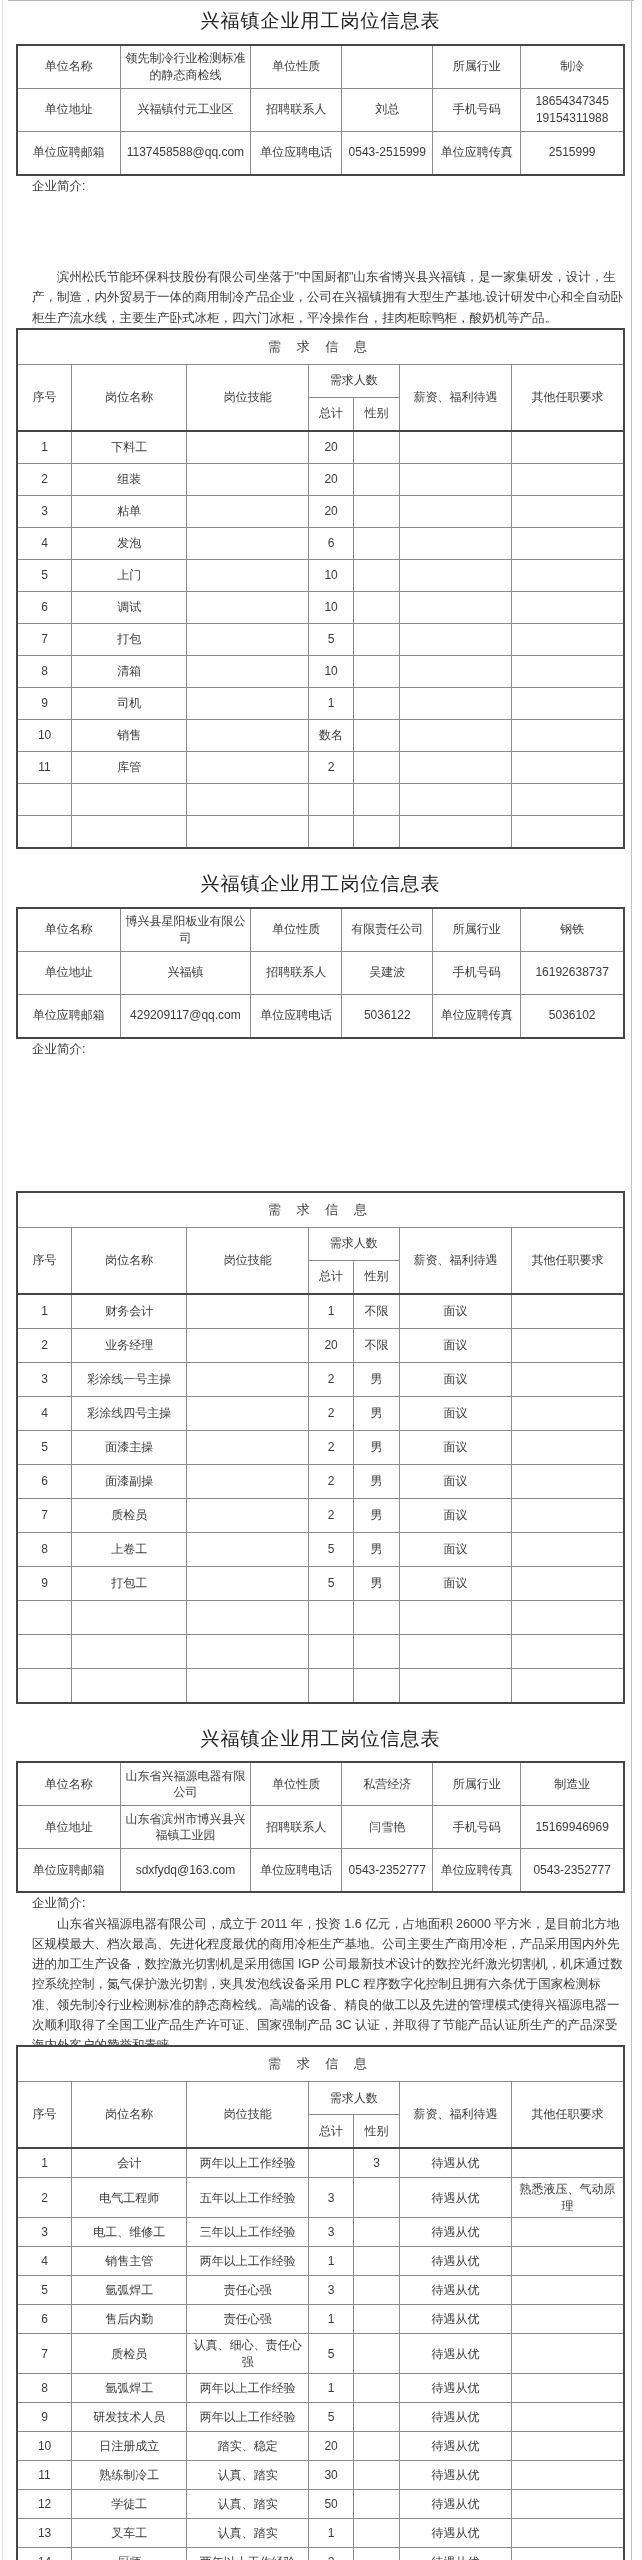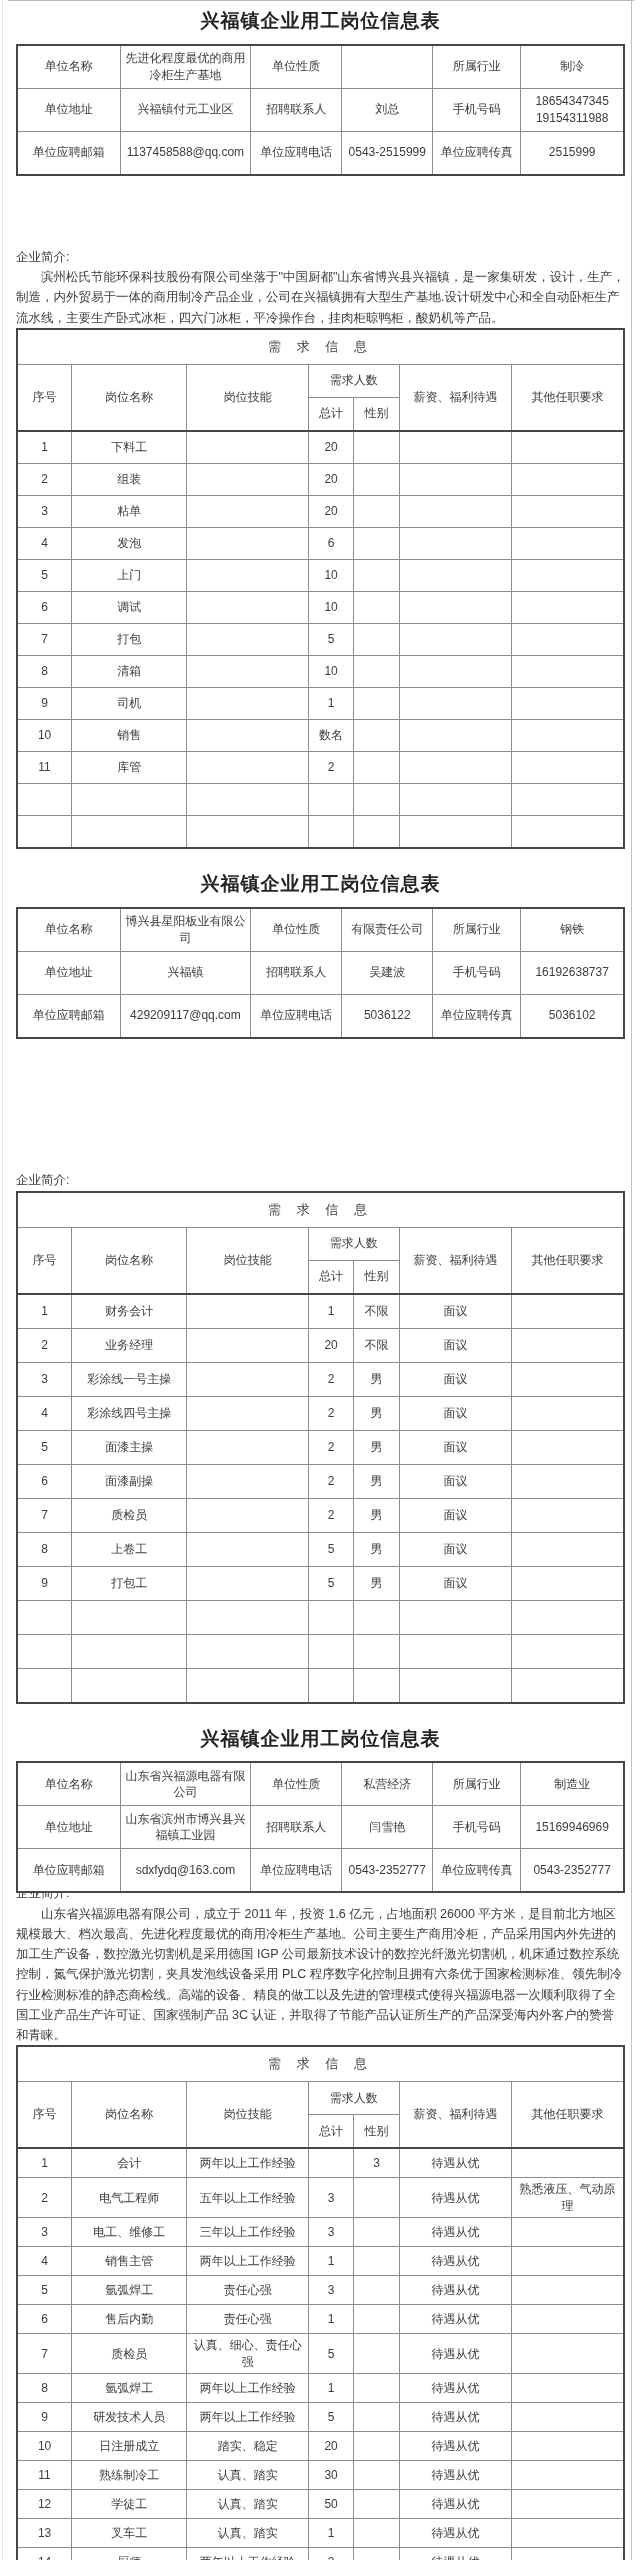--- a/index.html
+++ b/index.html
@@ -10,37 +10,37 @@
     width:642px;height:2560px;overflow:hidden;position:relative;
     background:var(--bg);color:var(--text);
     font-family:"Liberation Sans","DejaVu Sans",sans-serif;
   }
   .edge-top{position:absolute;left:8px;right:8px;top:0;height:1px;background:#b9b9b9}
   .edge-right{position:absolute;top:0;bottom:0;right:10px;width:1px;background:#c2c2c2}
   .edge-left{position:absolute;top:0;bottom:0;left:2px;width:1px;background:#e2e2e2}
 
   .section{margin:0 17px 0 16px}
   .title{
-    font-size:19px;line-height:1.25;font-weight:bold;text-align:center;
+    font-size:19px;line-height:1.25;font-weight:normal;text-align:center;
     color:#232323;margin:9px 0 11px;letter-spacing:1px;
   }
   .section:not(:first-child) .title{margin-top:23px}
 
   table{width:100%;border-collapse:collapse;table-layout:fixed}
   td{
     border:1px solid var(--border);font-size:12px;line-height:1.38;
     text-align:center;vertical-align:middle;padding:3px;word-break:break-all;
   }
   .info{border:2px solid var(--strong)}
   .info td{height:36px}
   .ivalue{white-space:pre-line}
 
   .intro{
-    height:152px;display:flex;flex-direction:column;justify-content:flex-end;
-    font-size:12.5px;line-height:1.62;overflow:hidden;
+    height:152px;display:flex;flex-direction:column;justify-content:space-between;
+    font-size:12.5px;line-height:1.62;overflow:hidden;margin-left:16px;
   }
   .intro p{margin:0;text-indent:2em}
   .intro .intro-label{text-indent:0}
 
   .demand{border:2px solid var(--strong)}
   .dh{letter-spacing:6px;font-size:13px;height:22px;padding:6px 15px}
   tr.hdr1 td, tr.hdr2 td{height:26px}
   tr.hdr2 td, tr.hdr1 td[rowspan]{border-bottom:2px solid var(--strong)}
   .s1 tbody.dbody td{height:25px}
   .s2 tbody.dbody td{height:27px}
@@ -62,21 +62,21 @@
         <col style="width:17%">
           <col style="width:21.5%">
           <col style="width:15%">
         <col style="width:15%">
           <col style="width:14.5%">
           <col style="width:17%">
       </colgroup>
       <tbody>
           <tr>
             <td class="ilabel">单位名称</td>
-            <td class="ivalue">先进化程度最优的商用冷柜生产基地</td>
+            <td class="ivalue">领先制冷行业检测标准的静态商检线</td>
             <td class="ilabel">单位性质</td>
             <td class="ivalue"></td>
             <td class="ilabel">所属行业</td>
             <td class="ivalue">制冷</td>
           </tr>
           <tr>
             <td class="ilabel">单位地址</td>
             <td class="ivalue">兴福镇付元工业区</td>
             <td class="ilabel">招聘联系人</td>
             <td class="ivalue">刘总</td>

